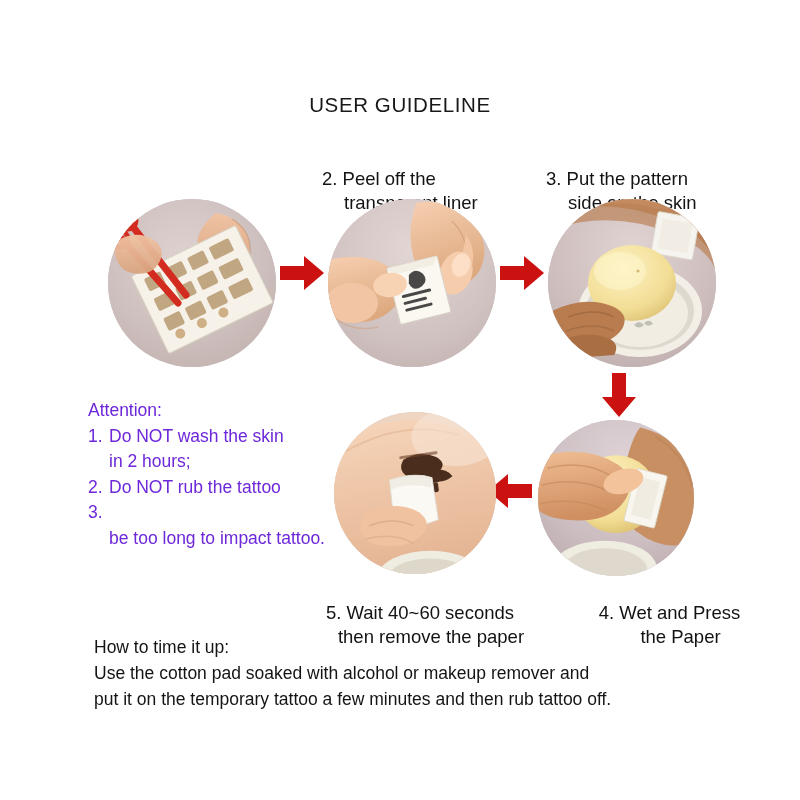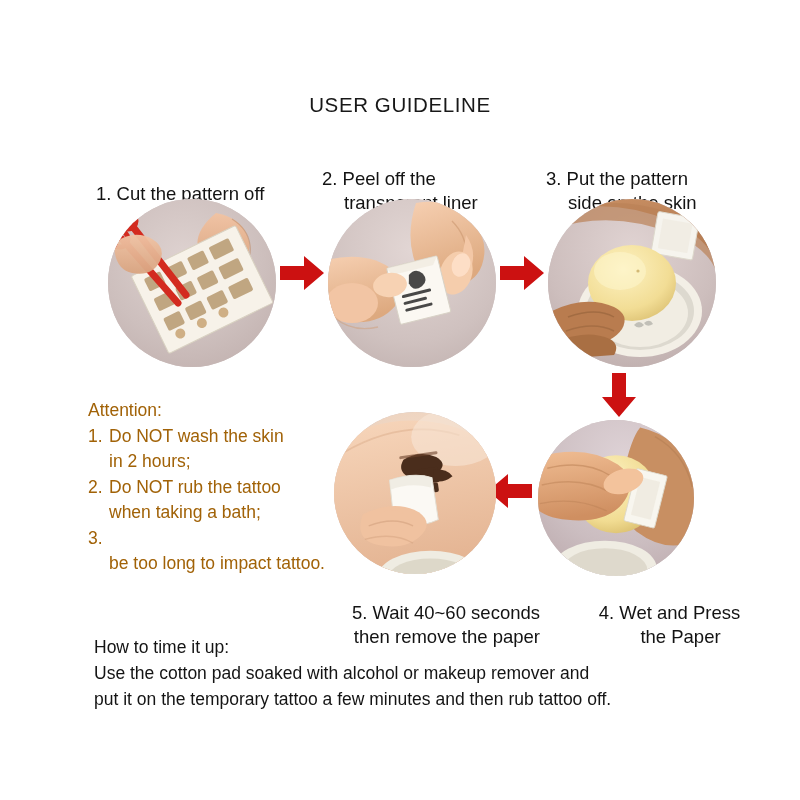--- a/index.html
+++ b/index.html
@@ -41,21 +41,21 @@
     font-size: 18.5px;
     line-height: 24px;
     color: #131313;
     white-space: pre-line;
     font-weight: 400;
   }
   #cap-1 { left: 96px;  top: 158px; width: 220px; text-align: left; }
   #cap-2 { left: 322px; top: 143px; width: 210px; text-align: left; }
   #cap-3 { left: 546px; top: 143px; width: 215px; text-align: left; }
   #cap-4 { left: 562px; top: 577px; width: 215px; text-align: center; }
-  #cap-5 { left: 300px; top: 577px; width: 240px; text-align: right; }
+  #cap-5 { left: 300px; top: 577px; width: 240px; text-align: center; }
   .caption .ln2 { display: block; padding-left: 22px; }
 
   
   .photo {
     position: absolute;
     border-radius: 50%;
     overflow: hidden;
     background: #cfc3c2;
   }
   .photo svg { display: block; width: 100%; height: 100%; }
@@ -73,21 +73,21 @@
   #arrow-2 { left: 500px; top: 256px; }
   #arrow-3 { left: 602px; top: 373px; }
   #arrow-4 { left: 488px; top: 474px; }
 
   
   #attention {
     position: absolute;
     left: 88px;
     top: 398px;
     width: 265px;
-    color: #a16207;
+    color: #6d28d9;
     font-size: 17.5px;
     line-height: 25.5px;
     font-weight: 400;
   }
   #attention .att-head { display: block; }
   #attention ol {
     margin: 0;
     padding: 0;
     list-style: none;
   }
@@ -114,23 +114,20 @@
   }
   #footer .f-line { display: block; }
 </style>
 </head>
 <body>
 
 <div class="page">
 
   <div id="title">USER GUIDELINE</div>
 
-  <div class="caption" id="cap-1">
-    <span>1. Cut the pattern off</span>
-  </div>
 
   <div class="photo" id="photo-1">
     <svg viewBox="0 0 168 168" preserveAspectRatio="xMidYMid slice">
       <defs>
         <radialGradient id="bg1" cx="45%" cy="35%" r="80%">
           <stop offset="0%" stop-color="#ded2d0"></stop>
           <stop offset="60%" stop-color="#cdbfbd"></stop>
           <stop offset="100%" stop-color="#bfaeac"></stop>
         </radialGradient>
         <linearGradient id="skin1" x1="0" y1="0" x2="0" y2="1">
@@ -412,21 +409,20 @@
     <span class="att-head">Attention:</span>
     <ol>
       <li>
         <span class="num">1.</span>
         <span>Do NOT wash the skin</span><br>
         <span>in 2 hours;</span>
       </li>
       <li>
         <span class="num">2.</span>
         <span>Do NOT rub the tattoo</span><br>
-        <span>when taking a bath;</span>
       </li>
       <li>
         <span class="num">3.</span>
         <br>
         <span>be too long to impact tattoo.</span>
       </li>
     </ol>
   </div>
 
   <div id="footer">

